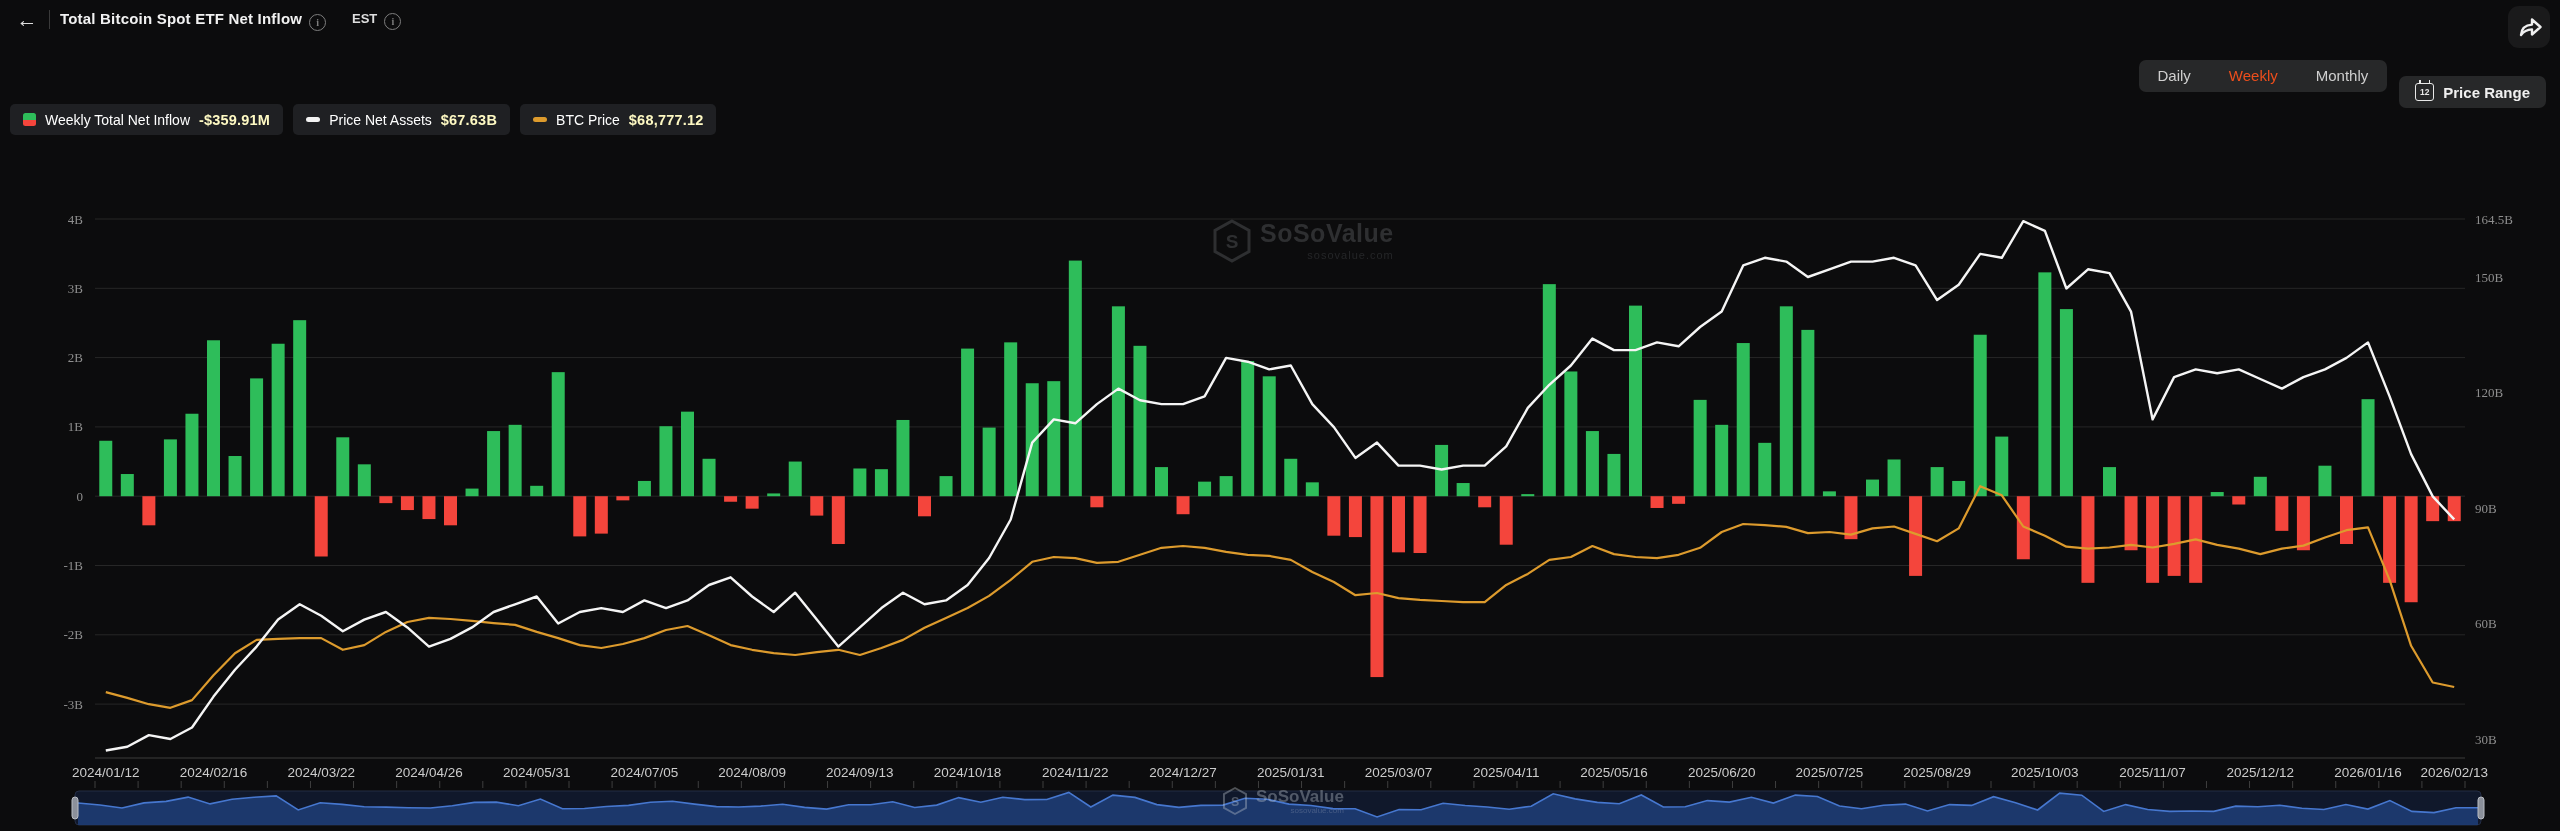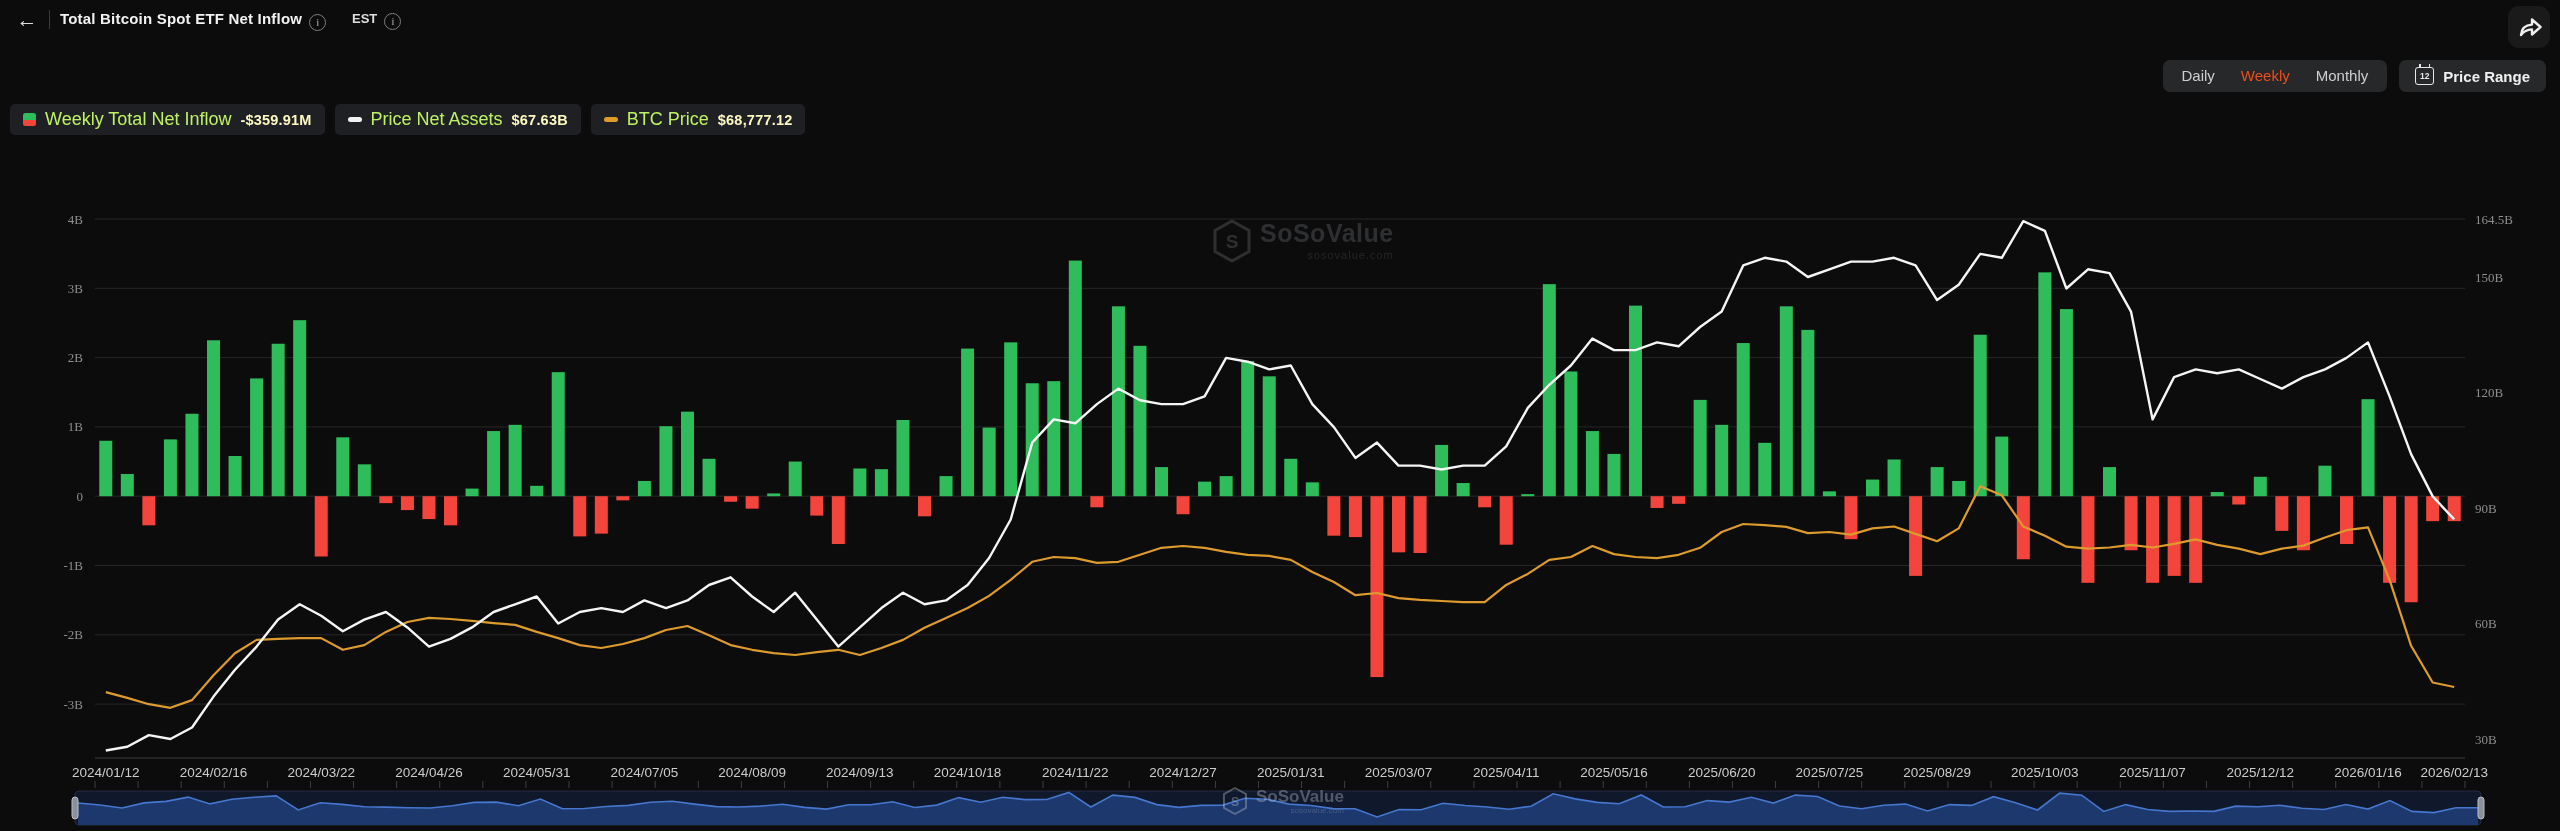--- a/index.html
+++ b/index.html
@@ -12,33 +12,33 @@
   #title-divider{position:absolute;left:49px;top:10px;width:1px;height:19px;background:#3a3a3a;}
   #page-title{position:absolute;left:60px;top:10px;font-size:15px;font-weight:bold;color:#f1f1f1;letter-spacing:.2px;}
   .info-dot{display:inline-block;width:15px;height:15px;border:1.4px solid #7e7e7e;border-radius:50%;
     color:#7e7e7e;font-size:10px;line-height:15px;text-align:center;font-family:"Liberation Serif",serif;
     vertical-align:-2px;margin-left:7px;}
   #tz-label{position:absolute;left:352px;top:11px;font-size:13px;font-weight:bold;color:#dedede;}
   #share-btn{position:absolute;right:10px;top:6px;width:42px;height:42px;background:#1a1a1b;border-radius:11px;
     cursor:pointer;}
   
   #controls{position:absolute;right:14px;top:60px;height:32px;display:flex;gap:12px;}
-  #range-toggle{display:flex;align-items:flex-start;background:#272829;border-radius:7px;padding:0 6px;height:32px;}
+  #range-toggle{display:flex;align-items:flex-start;background:#272829;border-radius:7px;padding:0 6px;height:32px;gap:12px;}
   #range-toggle .rtab{padding:0 13px;font-size:15px;color:#cfcfcf;cursor:pointer;line-height:32px;}
   #range-toggle .rtab.active{color:#ed4e1c;font-weight:normal;}
   #date-range-btn{display:flex;align-items:center;background:#272829;border-radius:7px;height:32px;
-    padding:0 16px;cursor:pointer;color:#f0f0f0;font-size:15px;font-weight:bold;gap:9px;}
+    padding:0 16px;cursor:pointer;color:#f0f0f0;font-size:15px;font-weight:bold;gap:9px;margin-top:16px;}
   .cal-icon{width:17px;height:16px;border:1.6px solid #e8e8e8;border-radius:3px;position:relative;font-size:8.5px;
     color:#e8e8e8;text-align:center;line-height:17px;font-weight:bold;}
   .cal-icon:before,.cal-icon:after{content:"";position:absolute;top:-4px;width:1.6px;height:3px;background:#e8e8e8;}
   .cal-icon:before{left:3px;} .cal-icon:after{right:3px;}
   
   #legend{position:absolute;left:10px;top:104px;display:flex;gap:10px;}
   .chip{display:flex;align-items:center;height:31px;background:#1f2023;border-radius:5px;padding:0 13px;gap:9px;}
-  .chip .lbl{font-size:18px;color:#bef264;}
+  .chip .lbl{font-size:14px;color:#ffffff;}
   .chip .val{font-size:14.5px;color:#fef9c3;font-weight:bold;letter-spacing:.2px;}
   .sq-icon{width:13px;height:13px;border-radius:2.5px;overflow:hidden;display:flex;flex-direction:column;}
   .sq-icon i{flex:1;}
   .dash-icon{width:14px;height:4.5px;border-radius:2.5px;}
   
   .wm{position:absolute;display:flex;align-items:center;gap:8px;pointer-events:none;}
   .wm .wm-text{display:flex;flex-direction:column;line-height:1;align-items:flex-end;}
   #wm-main{left:1212px;top:219px;color:#2e2f31;}
   #wm-main .wm-name{font-size:25px;font-weight:bold;letter-spacing:.5px;}
   #wm-main .wm-sub{font-size:11px;margin-top:4px;color:#252628;letter-spacing:1px;}

